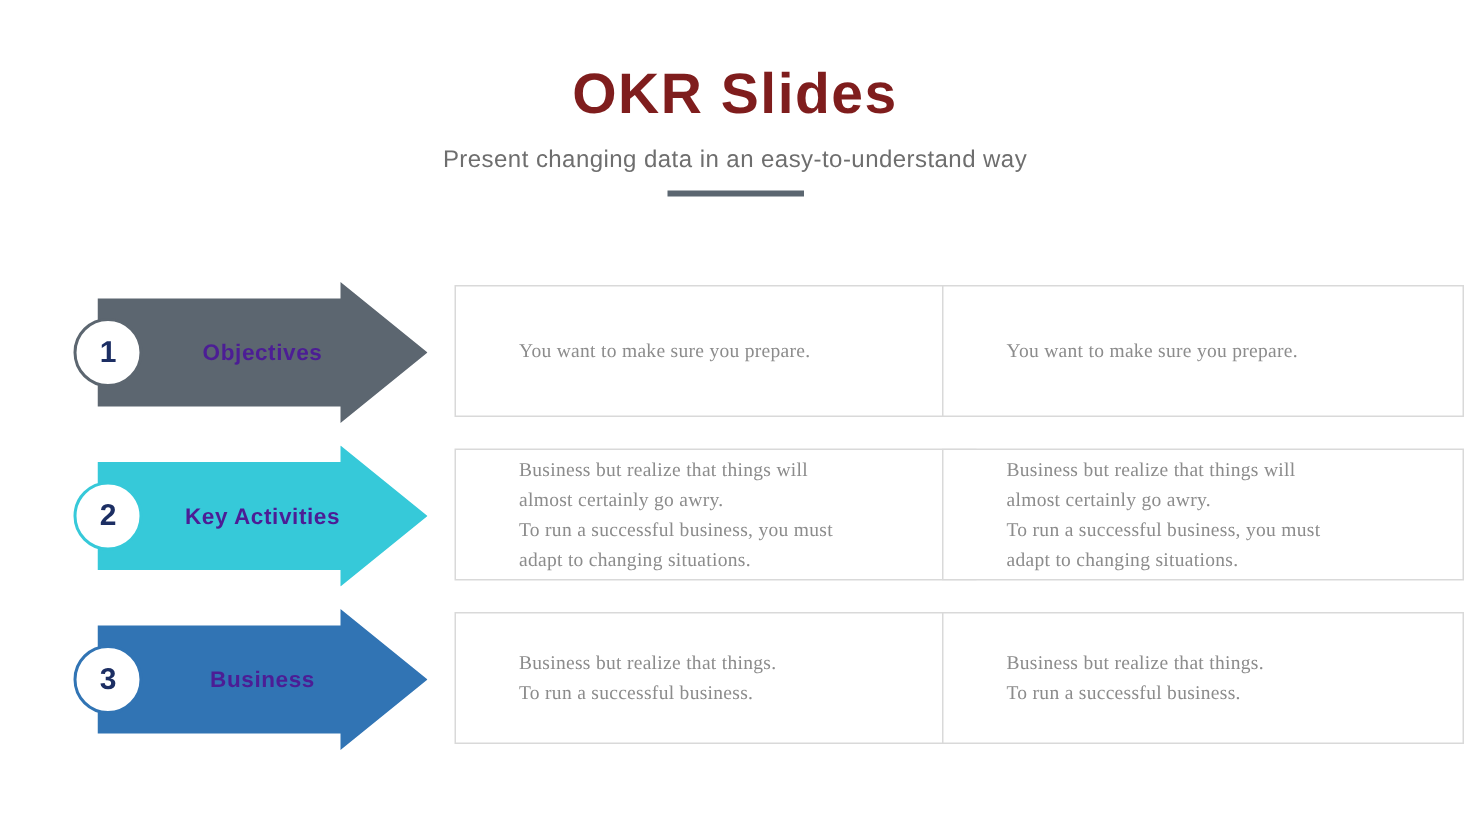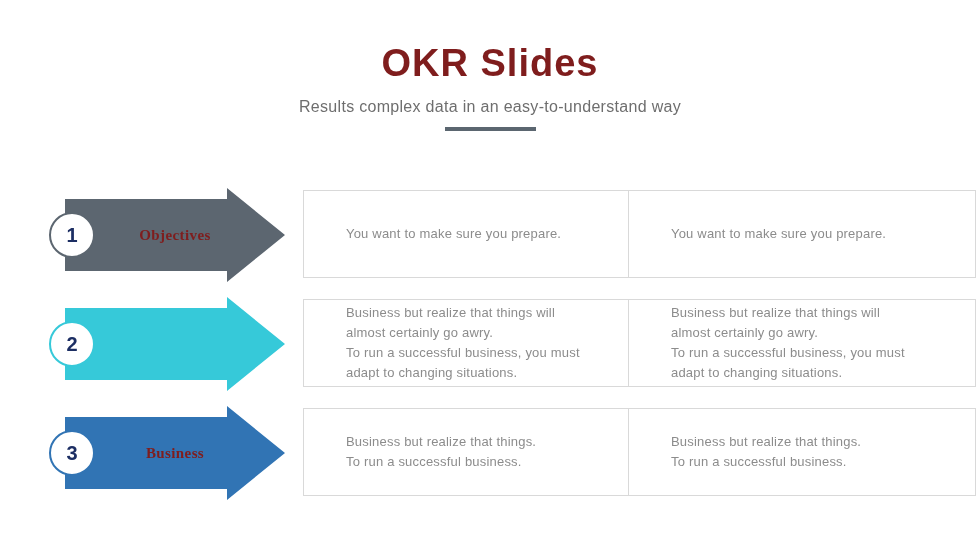--- a/index.html
+++ b/index.html
@@ -49,25 +49,24 @@
     width: 220px; height: 94px;
     display: block;
   }
   .arrow-label {
     position: absolute;
     left: 65px; top: 0;
     width: 220px; height: 94px;
     display: flex;
     align-items: center;
     justify-content: center;
-    color: #7f1d1d;
+    color: #4c1d95;
     font-size: 15px;
     font-weight: bold;
     letter-spacing: 0.4px;
-    font-family: Liberation Serif, serif;
   }
   .num-circle {
     position: absolute;
     left: 49px; top: 24px;
     width: 46px; height: 46px;
     border-radius: 50%;
     background: #ffffff;
     border: 2px solid #888;
     display: flex;
     align-items: center;
@@ -76,40 +75,41 @@
     font-weight: bold;
   }
   .text-box {
     position: absolute;
     top: 2px;
     width: 348px; height: 88px;
     background: #ffffff;
     border: 1px solid #d9d9d9;
     display: flex;
     align-items: center;
+    font-family: Liberation Serif, serif;
   }
   .text-box.col-a { left: 303px; }
   .text-box.col-b { left: 628px; }
   .box-text {
     padding-left: 42px;
     padding-right: 12px;
     font-size: 13px;
     line-height: 20px;
     letter-spacing: 0.2px;
     white-space: pre-line;
   }
 </style>
 </head>
 <body>
 
 <div class="stage">
 
   <div class="title" style="color: #7f1d1d;">OKR Slides</div>
 
-  <div class="subtitle" style="color: rgb(110, 110, 110);">Results complex data in an easy-to-understand way</div>
+  <div class="subtitle" style="color: rgb(110, 110, 110);">Present changing data in an easy-to-understand way</div>
 
   <div class="divider" style="background-color: rgb(91, 102, 112);"></div>
 
   <div class="row row-1">
     <svg class="arrow-svg" viewBox="0 0 220 94">
       <polygon points="0,11 162,11 162,0 220,47 162,94 162,83 0,83" style="fill: rgb(92, 102, 112);"></polygon>
     </svg>
     <div class="arrow-label">Objectives</div>
     <div class="num-circle" style="border-color: rgb(92, 102, 112); color: rgb(28, 46, 99);">
       <span>1</span>
@@ -119,20 +119,21 @@
     </div>
     <div class="text-box col-b" style="border-color: rgb(217, 217, 217);">
       <div class="box-text" style="color: rgb(140, 140, 140);">You want to make sure you prepare.</div>
     </div>
   </div>
 
   <div class="row row-2">
     <svg class="arrow-svg" viewBox="0 0 220 94">
       <polygon points="0,11 162,11 162,0 220,47 162,94 162,83 0,83" style="fill: rgb(54, 201, 217);"></polygon>
     </svg>
+    <div class="arrow-label">Key Activities</div>
     <div class="num-circle" style="border-color: rgb(54, 201, 217); color: rgb(28, 46, 99);">
       <span>2</span>
     </div>
     <div class="text-box col-a" style="border-color: rgb(217, 217, 217);">
       <div class="box-text" style="color: rgb(140, 140, 140);">Business but realize that things will
 almost certainly go awry.
 To run a successful business, you must
 adapt to changing situations.</div>
     </div>
     <div class="text-box col-b" style="border-color: rgb(217, 217, 217);">

